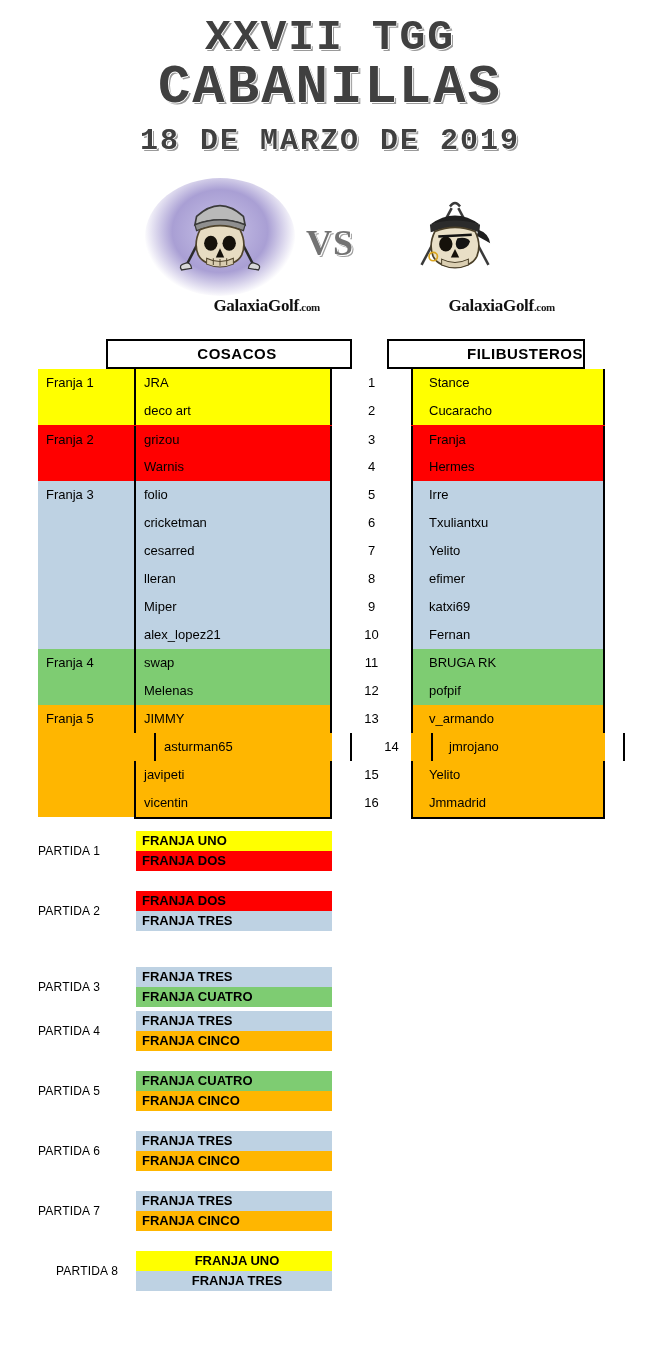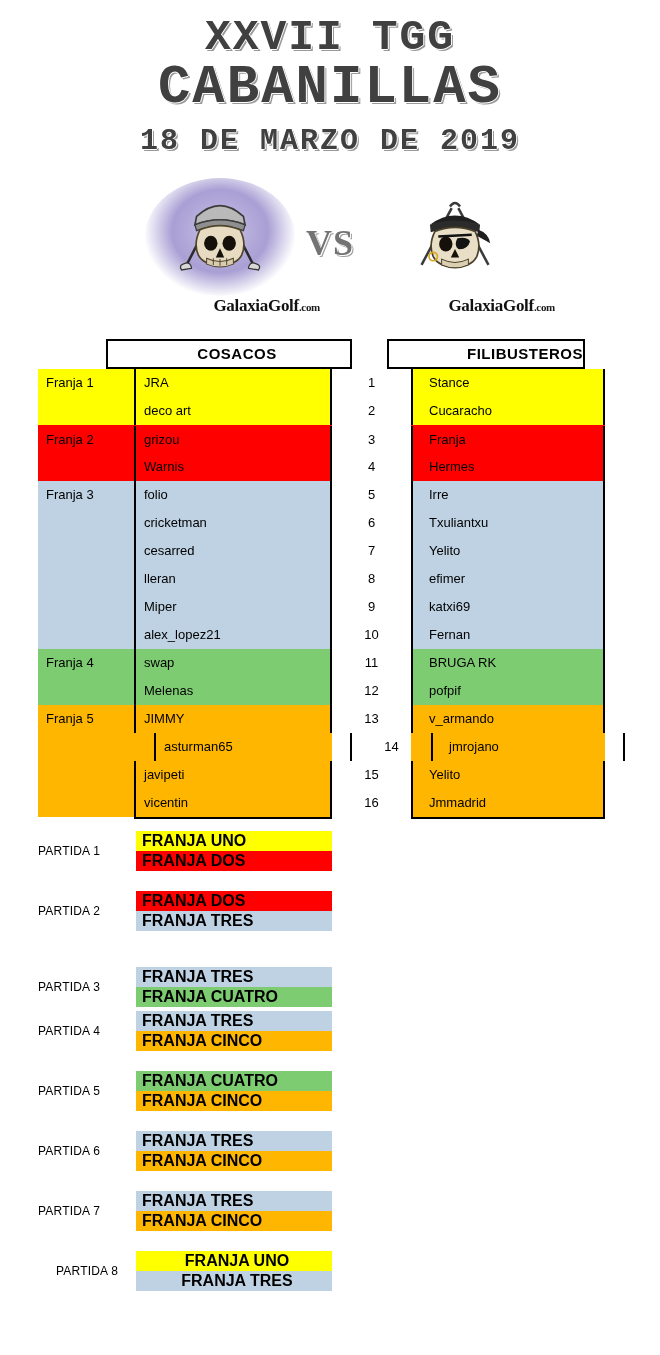--- a/index.html
+++ b/index.html
@@ -219,21 +219,21 @@
     letter-spacing: 0.2px;
   }
   .pair-rows {
     position: absolute;
     left: 136px;
     width: 196px;
   }
   .pair-row {
     height: 20px;
     line-height: 20px;
-    font-size: 16px;
+    font-size: 13px;
     font-weight: bold;
     padding-left: 6px;
     box-sizing: border-box;
     color: #000;
   }
 </style>
 </head>
 <body>
 
 <div class="header">

